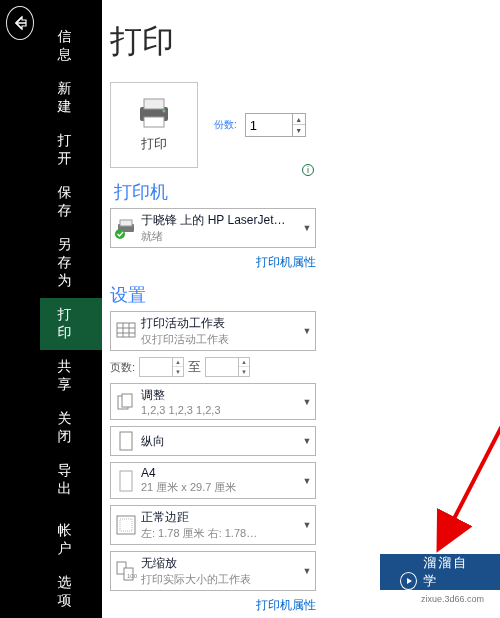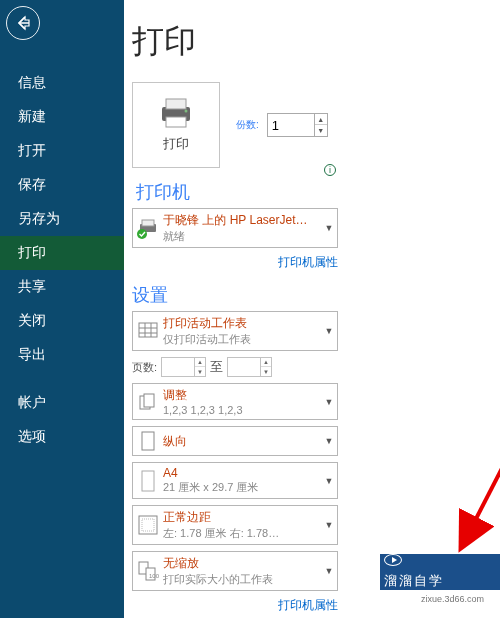--- a/index.html
+++ b/index.html
@@ -1,21 +1,21 @@
 <!DOCTYPE html>
 <html><head>
 <meta charset="utf-8">
 <style>
 * { box-sizing: border-box; margin: 0; padding: 0; }
 html, body { width: 500px; height: 618px; overflow: hidden; font-family: "Microsoft YaHei", "Segoe UI", sans-serif; background: #fff; }
 
 .app { display: flex; width: 100%; height: 100%; }
 
 
-.sidebar { width: 124px; background: #0c4a6e; color: #fff; display: flex; flex-direction: column; }
+.sidebar { width: 102px; background: #000000; color: #fff; display: flex; flex-direction: row; }
 .back-btn { width: 34px; height: 34px; margin: 6px; border-radius: 50%; border: 1px solid rgba(255,255,255,0.9); display: flex; align-items: center; justify-content: center; cursor: pointer; }
 .back-btn svg { fill: #fff; }
 .sidebar-group { margin-top: 20px; display: flex; flex-direction: column; }
 .sidebar-item { padding: 8px 18px; font-size: 14px; cursor: pointer; }
 .sidebar-item.sel { background: #135b37; }
 .sidebar-sep { height: 14px; }
 
 
 .content { flex: 1; background: #fff; position: relative; padding: 0 0 0 4px; }
 .page-title { font-size: 32px; color: #2b2b2b; font-weight: 300; padding: 20px 0 18px 4px; }
@@ -33,21 +33,21 @@
 .spin .arrows { display: flex; flex-direction: column; border-left: 1px solid #aaa; }
 .spin .arrows span { width: 12px; height: 11px; display: flex; align-items: center; justify-content: center; font-size: 7px; color: #555; cursor: pointer; border-bottom: 1px solid #ccc; }
 .spin .arrows span:last-child { border-bottom: none; }
 
 .printer-block { position: relative; width: 206px; margin-left: 4px; }
 .info-dot { position: absolute; right: 2px; top: -16px; color: #1e7145; border: 1px solid #1e7145; border-radius: 50%; width: 12px; height: 12px; font-size: 9px; display:flex; align-items:center; justify-content:center; cursor: pointer; }
 
 .combo { width: 206px; border: 1px solid #b6b6b6; background: #fff; display: flex; align-items: center; cursor: pointer; margin-left: 4px; margin-bottom: 6px; }
 .combo .icon { width: 30px; height: 34px; display: flex; align-items: center; justify-content: center; }
 .combo .body { flex: 1; overflow: hidden; padding: 3px 0; }
-.combo .l1 { font-size: 12px; color: #c2410c; white-space: nowrap; overflow: hidden; text-overflow: ellipsis; }
+.combo .l1 { font-size: 12px; color: #0f172a; white-space: nowrap; overflow: hidden; text-overflow: ellipsis; }
 .combo .l2 { font-size: 11px; color: #888; white-space: nowrap; overflow: hidden; text-overflow: ellipsis; }
 .combo .chev { width: 16px; color: #555; font-size: 9px; display:flex; align-items:center; justify-content:center; }
 
 .combo.narrow .icon { height: 28px; }
 .combo.narrow .body { padding: 4px 0; }
 
 .link { color: #0066cc; font-size: 12px; text-align: right; width: 206px; cursor: pointer; margin-left: 4px; }
 
 .pages-row { display: flex; align-items: center; gap: 4px; margin: 2px 0 6px 4px; }
 .pages-lbl { font-size: 11px; color: #555; }
@@ -57,21 +57,21 @@
 .mini-spin .ar span { width:10px; height:9px; font-size:6px; color:#666; display:flex; align-items:center; justify-content:center; cursor:pointer; border-bottom:1px solid #ddd;}
 .mini-spin .ar span:last-child{border:none;}
 .to-lbl { font-size: 13px; color: #555; }
 
 .icon svg { display:block; }
 
 
 .arrow-svg { position: absolute; top: 290px; left: 320px; pointer-events: none; }
 
 
-.wm { position:absolute; right:0; bottom:28px; width:120px; height:36px; background:#1b4f8a; color:#fff; display:flex; align-items:flex-start; gap:6px; padding:0 4px;flex-direction:column; }
+.wm { position:absolute; right:0; bottom:28px; width:120px; height:36px; background:#1b4f8a; color:#fff; display:flex; align-items:flex-end; gap:6px; padding:0 20px; }
 .wm .play { width:18px; height:18px; border:1.5px solid #fff; border-radius:50%; display:flex; align-items:center; justify-content:center; }
 .wm .play span { width:0; height:0; border-left:5px solid #fff; border-top:3px solid transparent; border-bottom:3px solid transparent; margin-left:2px; }
 .wm .t1 { font-size:13px; letter-spacing:2px; }
 .wm .t2 { position:absolute; bottom:-14px; right:16px; font-size:9px; color:#777; }
 </style>
 </head>
 <body>
 
 <div class="app">
 

